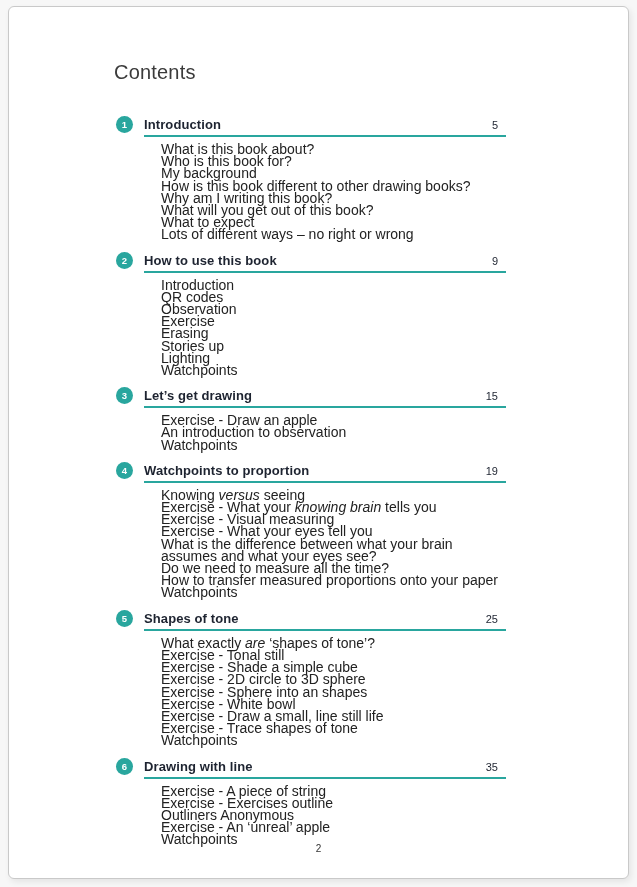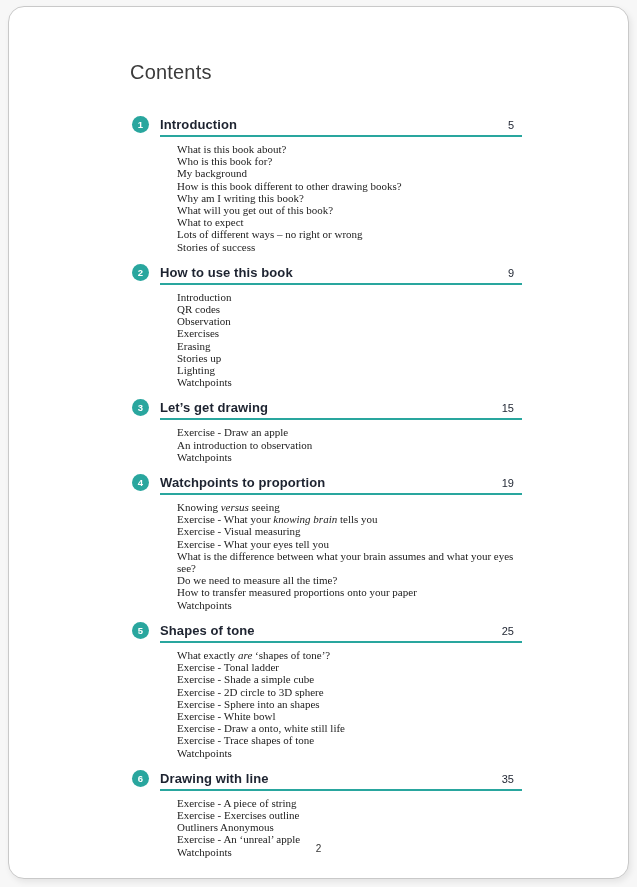--- a/index.html
+++ b/index.html
@@ -17,24 +17,23 @@
     font-family: "Liberation Sans", sans-serif;
   }
   .page {
     position: absolute;
     left: 8px;
     top: 6px;
     width: 621px;
     height: 873px;
     background: #ffffff;
     border: 1px solid #c9c9c9;
-    border-radius: 16px;
+    border-radius: 6px;
     box-shadow: 2px 3px 6px rgba(0,0,0,0.08);
     overflow: hidden;
-    padding-left: 16px;
   }
   .page-title {
     margin: 54px 0 0 105px;
     font-size: 20px;
     font-weight: 400;
     color: #3b3b3b;
     letter-spacing: 0.2px;
   }
   .toc {
     margin: 33px 0 0 135px;
@@ -72,22 +71,22 @@
   }
   .section-page {
     font-size: 11px;
     color: var(--heading);
     padding-right: 8px;
   }
   .section-items {
     list-style: none;
     margin: 6px 0 0 0;
     padding: 0 0 0 17px;
-    font-family: Liberation Serif, serif;
-    font-size: 11px;
+    font-family: Liberation Sans, sans-serif;
+    font-size: 14px;
     line-height: 12.2px;
     color: var(--body-ink);
   }
   .footer-page-number {
     position: absolute;
     left: 0;
     right: 0;
     bottom: 24px;
     text-align: center;
     font-size: 10px;
@@ -108,35 +107,34 @@
     </div>
     <ul class="section-items">
           <li>What is this book about?</li>
           <li>Who is this book for?</li>
           <li>My background</li>
           <li>How is this book different to other drawing books?</li>
           <li>Why am I writing this book?</li>
           <li>What will you get out of this book?</li>
           <li>What to expect</li>
           <li>Lots of different ways – no right or wrong</li>
-          <li>Stories of success</li>
         </ul>
   </section>
 
   <section class="toc-section">
     <div class="section-header">
       <span class="badge">2</span>
       <span class="section-title">How to use this book</span>
       <span class="section-page">9</span>
     </div>
     <ul class="section-items">
           <li>Introduction</li>
           <li>QR codes</li>
           <li>Observation</li>
-          <li>Exercises</li>
+          <li>Exercise</li>
           <li>Erasing</li>
           <li>Stories up</li>
           <li>Lighting</li>
           <li>Watchpoints</li>
         </ul>
   </section>
 
   <section class="toc-section">
     <div class="section-header">
       <span class="badge">3</span>
@@ -169,26 +167,26 @@
   </section>
 
   <section class="toc-section">
     <div class="section-header">
       <span class="badge">5</span>
       <span class="section-title">Shapes of tone</span>
       <span class="section-page">25</span>
     </div>
     <ul class="section-items">
           <li>What exactly <i>are</i> ‘shapes of tone’?</li>
-          <li>Exercise - Tonal ladder</li>
+          <li>Exercise - Tonal still</li>
           <li>Exercise - Shade a simple cube</li>
           <li>Exercise - 2D circle to 3D sphere</li>
           <li>Exercise - Sphere into an shapes</li>
           <li>Exercise - White bowl</li>
-          <li>Exercise - Draw a onto, white still life</li>
+          <li>Exercise - Draw a small, line still life</li>
           <li>Exercise - Trace shapes of tone</li>
           <li>Watchpoints</li>
         </ul>
   </section>
 
   <section class="toc-section">
     <div class="section-header">
       <span class="badge">6</span>
       <span class="section-title">Drawing with line</span>
       <span class="section-page">35</span>

